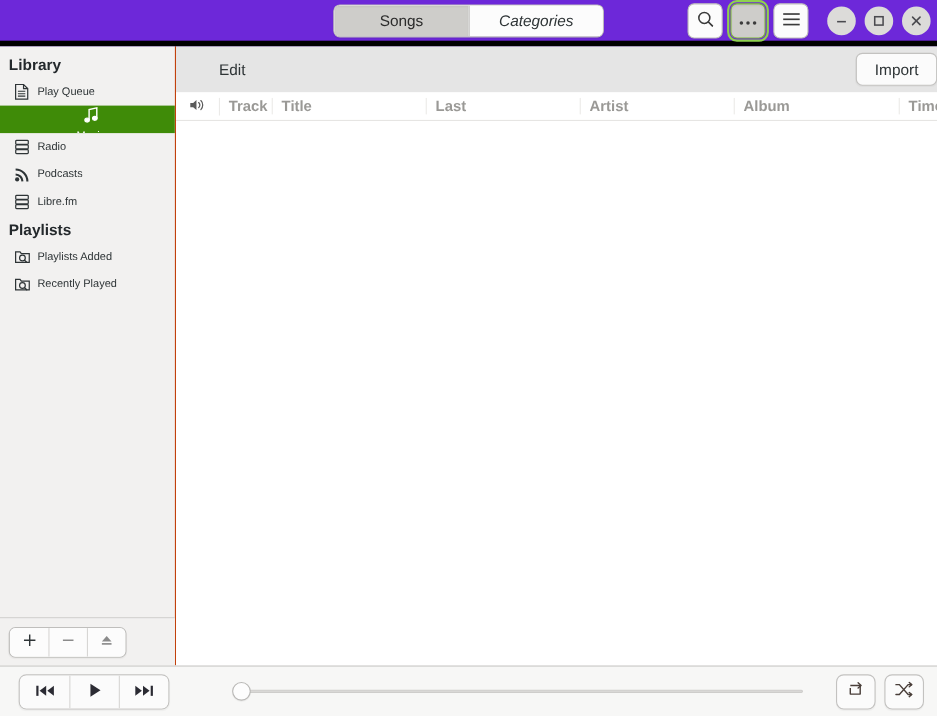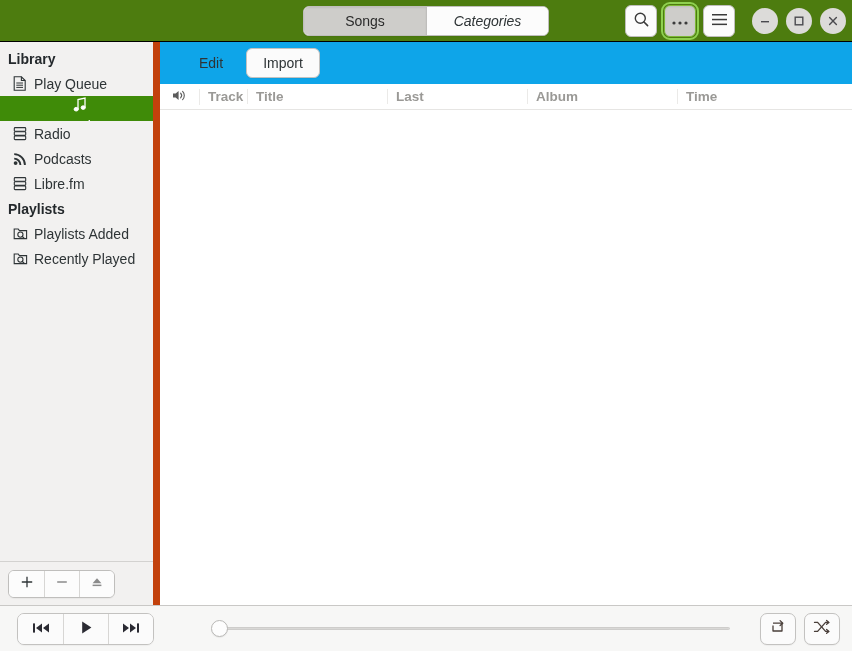--- a/index.html
+++ b/index.html
@@ -13,22 +13,22 @@
   }
   #app {
     width: 852px; height: 651px;
     display: flex; flex-direction: column;
     position: relative;
   }
 
   
   .headerbar {
     height: 42px; min-height: 42px;
-    background: #4d7c0f;
-    border-bottom: 1px solid #000000;
+    background: #6d28d9;
+    border-bottom: 5px solid #000000;
     display: flex; align-items: center;
     position: relative;
     padding: 0 6px;
   }
   .hb-left { width: 300px; display: flex; align-items: center; }
   .hb-center {
     position: absolute; left: 0; right: 0;
     display: flex; justify-content: center; align-items: center;
     pointer-events: none;
   }
@@ -99,36 +99,36 @@
     flex: 1;
     display: flex;
     min-height: 0;
     background: #ffffff;
   }
 
   
   .sidebar {
     width: 160px; min-width: 160px;
     background: #f2f1f0;
-    border-right: 7px solid #c2410c;
+    border-right: 1px solid #c2410c;
     display: flex; flex-direction: column;
   }
   .sidebar-scroll { flex: 1; overflow: hidden; padding-top: 4px; }
   .sb-heading {
     font-weight: bold;
     font-size: 14px;
     color: #24292c;
     padding: 5px 8px 4px 8px;
   }
   .sb-item {
     display: flex; align-items: center;
     gap: 6px;
     height: 25px;
     padding: 0 6px 0 12px;
-    font-size: 14px;
+    font-size: 10px;
     color: #2e3436;
     cursor: default;
     white-space: nowrap;
   }
   .sb-item.selected {
     background: #3f8b08;
     color: #ffffff;
     flex-direction: column;
   }
   .sb-icon {
@@ -170,21 +170,22 @@
     flex: 1;
     display: flex; flex-direction: column;
     min-width: 0;
     background: #ffffff;
   }
   .toolbar {
     height: 42px; min-height: 42px;
     display: flex; align-items: center;
     padding-left: 24px;
     gap: 8px;
-    background: #0ea5e9;
+    background: #e5e5e5;
+    justify-content: space-between;
   }
   .tb-flat {
     padding: 5px 14px;
     font-size: 14px;
     color: #2e3436;
     border-radius: 6px;
     border: 1px solid transparent;
     background: transparent;
     cursor: default;
   }
@@ -499,20 +500,21 @@
             <svg width="15" height="13" viewBox="0 0 15 13">
               <path d="M1 4.6 H3.6 L6.6 1.9 V11.1 L3.6 8.4 H1 Z" fill="#5c5c5c"></path>
               <path d="M8.6 4.2 A3.3 3.3 0 0 1 8.6 8.8" fill="none" stroke="#5c5c5c" stroke-width="1.1" stroke-linecap="round"></path>
               <path d="M10.6 2.4 A5.8 5.8 0 0 1 10.6 10.6" fill="none" stroke="#5c5c5c" stroke-width="1.1" stroke-linecap="round"></path>
             </svg>
           </span>
         </div>
         <div class="th" style="width:48px">Track</div>
         <div class="th" style="width:140px">Title</div>
         <div class="th" style="width:140px">Last</div>
+        <div class="th" style="width:140px">Artist</div>
         <div class="th" style="width:150px">Album</div>
         <div class="th" style="flex:1">Time</div>
       </div>
 
       <div class="tbody"></div>
 
     </div>
   </div>
 
   <div class="playerbar">

